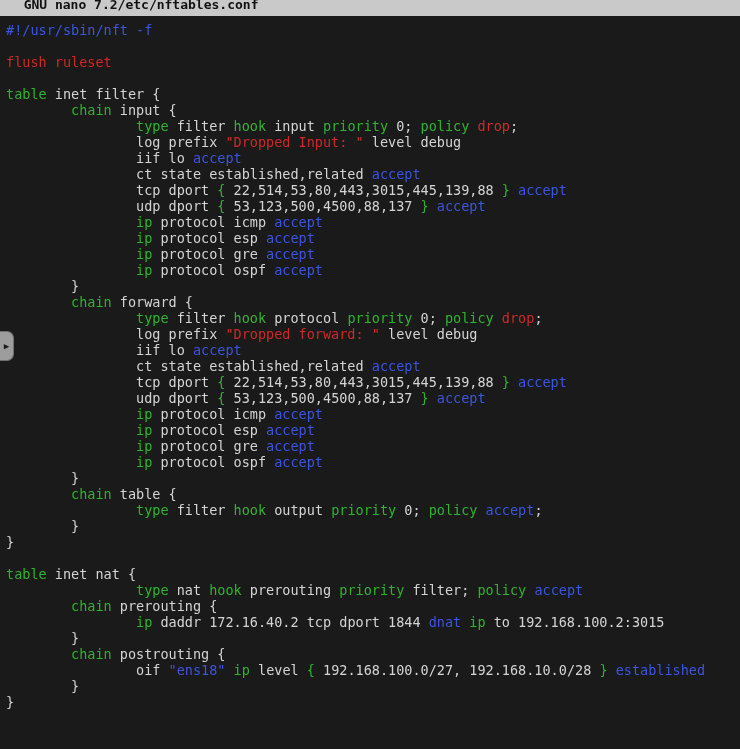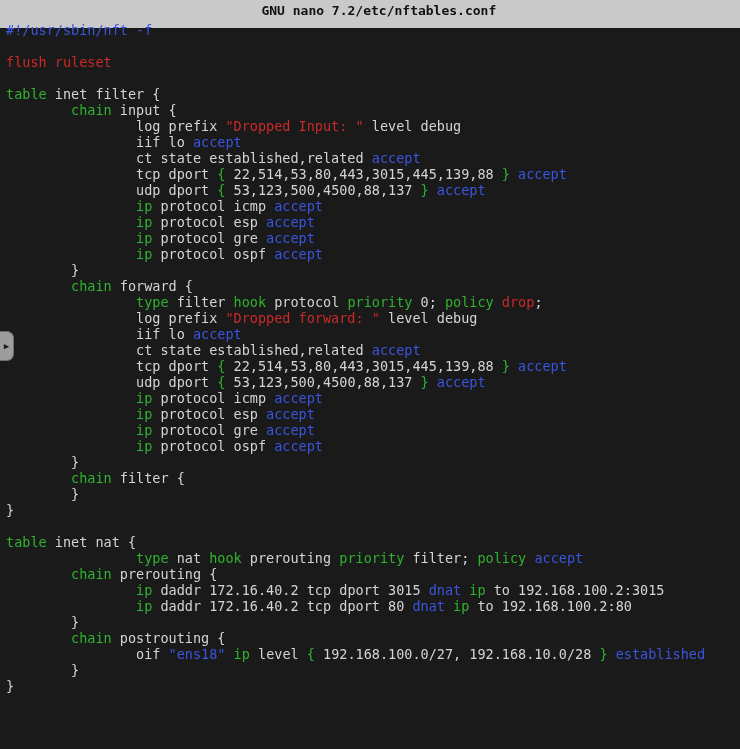--- a/index.html
+++ b/index.html
@@ -11,25 +11,25 @@
     position: relative;
     width: 740px;
     height: 749px;
     background: var(--bg, #1a1a1a);
     overflow: hidden;
     font-family: "DejaVu Sans Mono", "Liberation Mono", monospace;
   }
   .titlebar {
     position: absolute;
     top: 0; left: 0; right: 0;
-    height: 28px;
+    height: 16px;
     background: var(--header_bg, #c9c9c9);
     color: var(--header_fg, #111);
     display: flex;
-    justify-content: center;
+    justify-content: flex-start;
     align-items: center;
     font-size: 13px;
     font-weight: bold;
     padding: 0 6px 8px 8px;
     box-sizing: border-box;
     white-space: pre;
   }
   .editor {
     position: absolute;
     top: 22px;
@@ -79,20 +79,21 @@
     <span>/etc/nftables.conf</span>
   </div>
 
   <div class="editor">
       <div class="line"><span class="c-b">#!/usr/sbin/nft -f</span></div>
       <div class="line">&nbsp;</div>
       <div class="line"><span class="c-r">flush ruleset</span></div>
       <div class="line">&nbsp;</div>
       <div class="line"><span class="c-g">table</span><span class="c-w"> inet filter {</span></div>
       <div class="line"><span class="c-w">        </span><span class="c-g">chain</span><span class="c-w"> input {</span></div>
+      <div class="line"><span class="c-w">                </span><span class="c-g">type</span><span class="c-w"> filter </span><span class="c-g">hook</span><span class="c-w"> input </span><span class="c-g">priority</span><span class="c-w"> 0; </span><span class="c-g">policy</span><span class="c-w"> </span><span class="c-r">drop</span><span class="c-w">;</span></div>
       <div class="line"><span class="c-w">                log prefix </span><span class="c-r">"Dropped Input: "</span><span class="c-w"> level debug</span></div>
       <div class="line"><span class="c-w">                iif lo </span><span class="c-b">accept</span></div>
       <div class="line"><span class="c-w">                ct state established,related </span><span class="c-b">accept</span></div>
       <div class="line"><span class="c-w">                tcp dport </span><span class="c-g">{</span><span class="c-w"> 22,514,53,80,443,3015,445,139,88 </span><span class="c-g">}</span><span class="c-w"> </span><span class="c-b">accept</span></div>
       <div class="line"><span class="c-w">                udp dport </span><span class="c-g">{</span><span class="c-w"> 53,123,500,4500,88,137 </span><span class="c-g">}</span><span class="c-w"> </span><span class="c-b">accept</span></div>
       <div class="line"><span class="c-w">                </span><span class="c-g">ip</span><span class="c-w"> protocol icmp </span><span class="c-b">accept</span></div>
       <div class="line"><span class="c-w">                </span><span class="c-g">ip</span><span class="c-w"> protocol esp </span><span class="c-b">accept</span></div>
       <div class="line"><span class="c-w">                </span><span class="c-g">ip</span><span class="c-w"> protocol gre </span><span class="c-b">accept</span></div>
       <div class="line"><span class="c-w">                </span><span class="c-g">ip</span><span class="c-w"> protocol ospf </span><span class="c-b">accept</span></div>
       <div class="line"><span class="c-w">        }</span></div>
@@ -101,29 +102,29 @@
       <div class="line"><span class="c-w">                log prefix </span><span class="c-r">"Dropped forward: "</span><span class="c-w"> level debug</span></div>
       <div class="line"><span class="c-w">                iif lo </span><span class="c-b">accept</span></div>
       <div class="line"><span class="c-w">                ct state established,related </span><span class="c-b">accept</span></div>
       <div class="line"><span class="c-w">                tcp dport </span><span class="c-g">{</span><span class="c-w"> 22,514,53,80,443,3015,445,139,88 </span><span class="c-g">}</span><span class="c-w"> </span><span class="c-b">accept</span></div>
       <div class="line"><span class="c-w">                udp dport </span><span class="c-g">{</span><span class="c-w"> 53,123,500,4500,88,137 </span><span class="c-g">}</span><span class="c-w"> </span><span class="c-b">accept</span></div>
       <div class="line"><span class="c-w">                </span><span class="c-g">ip</span><span class="c-w"> protocol icmp </span><span class="c-b">accept</span></div>
       <div class="line"><span class="c-w">                </span><span class="c-g">ip</span><span class="c-w"> protocol esp </span><span class="c-b">accept</span></div>
       <div class="line"><span class="c-w">                </span><span class="c-g">ip</span><span class="c-w"> protocol gre </span><span class="c-b">accept</span></div>
       <div class="line"><span class="c-w">                </span><span class="c-g">ip</span><span class="c-w"> protocol ospf </span><span class="c-b">accept</span></div>
       <div class="line"><span class="c-w">        }</span></div>
-      <div class="line"><span class="c-w">        </span><span class="c-g">chain</span><span class="c-w"> filter {</span></div>
+      <div class="line"><span class="c-w">        </span><span class="c-g">chain</span><span class="c-w"> table {</span></div>
+      <div class="line"><span class="c-w">                </span><span class="c-g">type</span><span class="c-w"> filter </span><span class="c-g">hook</span><span class="c-w"> output </span><span class="c-g">priority</span><span class="c-w"> 0; </span><span class="c-g">policy</span><span class="c-w"> </span><span class="c-b">accept</span><span class="c-w">;</span></div>
       <div class="line"><span class="c-w">        }</span></div>
       <div class="line"><span class="c-w">}</span></div>
       <div class="line">&nbsp;</div>
       <div class="line"><span class="c-g">table</span><span class="c-w"> inet nat {</span></div>
       <div class="line"><span class="c-w">                </span><span class="c-g">type</span><span class="c-w"> nat </span><span class="c-g">hook</span><span class="c-w"> prerouting </span><span class="c-g">priority</span><span class="c-w"> filter; </span><span class="c-g">policy</span><span class="c-w"> </span><span class="c-b">accept</span></div>
       <div class="line"><span class="c-w">        </span><span class="c-g">chain</span><span class="c-w"> prerouting {</span></div>
-      <div class="line"><span class="c-w">                </span><span class="c-g">ip</span><span class="c-w"> daddr 172.16.40.2 tcp dport 3015 </span><span class="c-b">dnat</span><span class="c-w"> </span><span class="c-g">ip</span><span class="c-w"> to 192.168.100.2:3015</span></div>
-      <div class="line"><span class="c-w">                </span><span class="c-g">ip</span><span class="c-w"> daddr 172.16.40.2 tcp dport 80 </span><span class="c-b">dnat</span><span class="c-w"> </span><span class="c-g">ip</span><span class="c-w"> to 192.168.100.2:80</span></div>
+      <div class="line"><span class="c-w">                </span><span class="c-g">ip</span><span class="c-w"> daddr 172.16.40.2 tcp dport 1844 </span><span class="c-b">dnat</span><span class="c-w"> </span><span class="c-g">ip</span><span class="c-w"> to 192.168.100.2:3015</span></div>
       <div class="line"><span class="c-w">        }</span></div>
       <div class="line"><span class="c-w">        </span><span class="c-g">chain</span><span class="c-w"> postrouting {</span></div>
       <div class="line"><span class="c-w">                oif </span><span class="c-b">"ens18"</span><span class="c-w"> </span><span class="c-g">ip</span><span class="c-w"> level </span><span class="c-g">{</span><span class="c-w"> 192.168.100.0/27, 192.168.10.0/28 </span><span class="c-g">}</span><span class="c-w"> </span><span class="c-b">established</span></div>
       <div class="line"><span class="c-w">        }</span></div>
       <div class="line"><span class="c-w">}</span></div>
     </div>
 
   <div class="side-handle">
     <span class="arrow">▶</span>
   </div>

